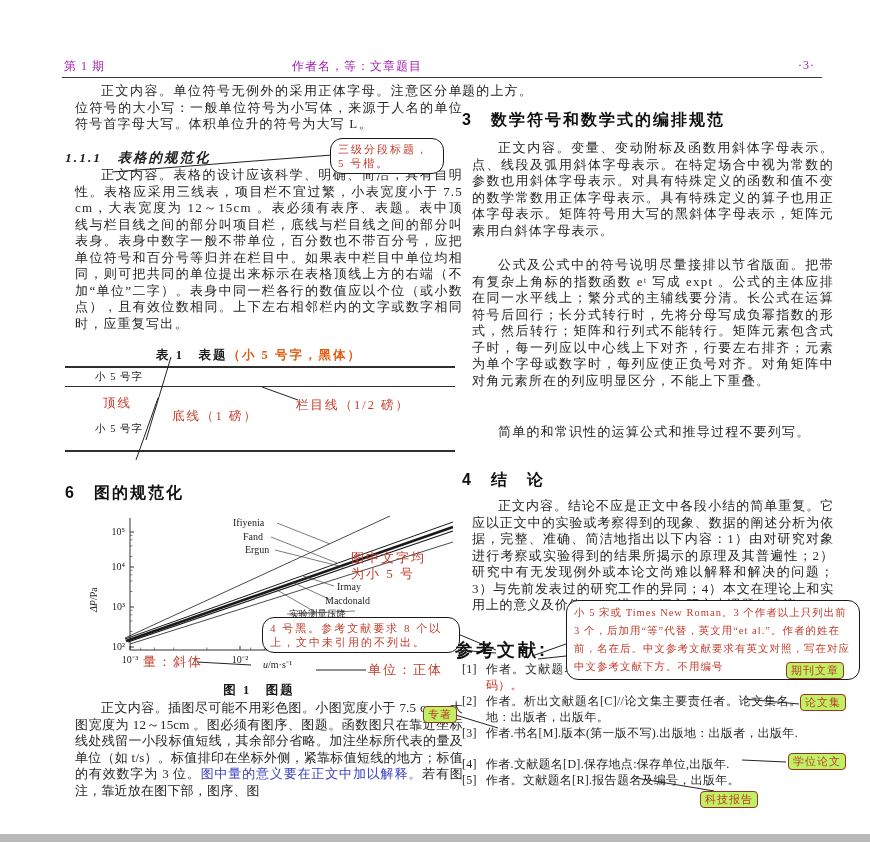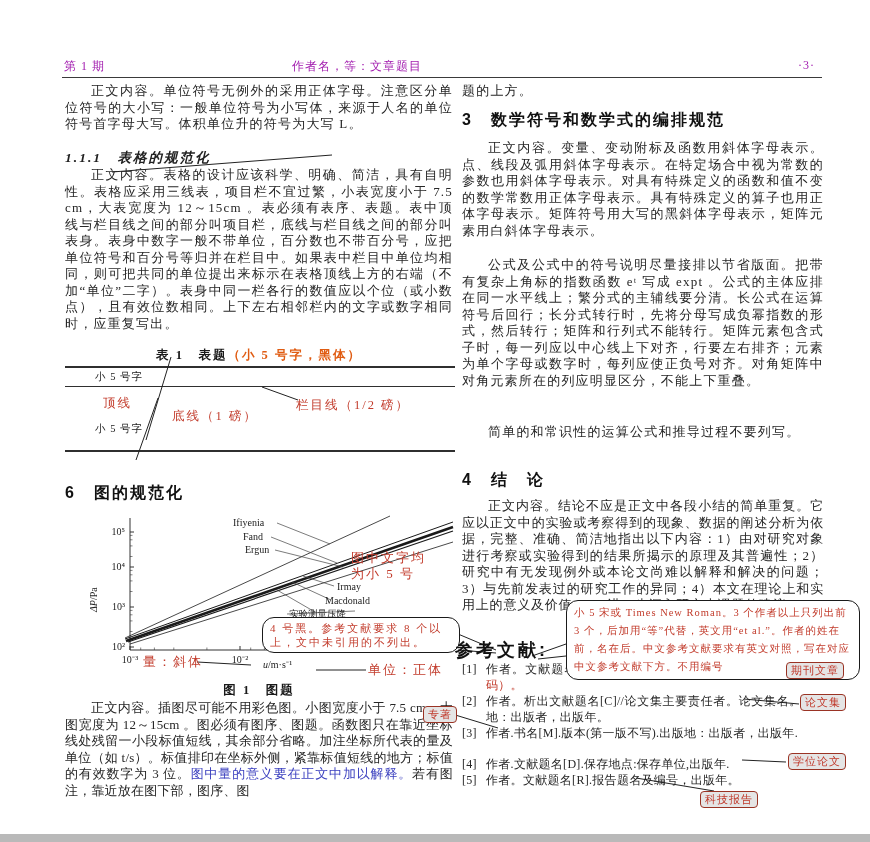--- a/index.html
+++ b/index.html
@@ -1,34 +1,34 @@
 <!DOCTYPE html>
 <html><head>
 <meta charset="utf-8">
 <style>
   html,body{margin:0;padding:0;background:#ffffff;}
   .page{position:relative;width:870px;height:842px;background:#fff;overflow:hidden;
         font-family:"Liberation Serif",serif;color:#262626;}
   .abs{position:absolute;}
   .body-text{font-size:13px;line-height:16.5px;letter-spacing:1.2px;text-align:justify;color:#262626;}
-  .indent{text-indent:2em;}
+  .indent{text-indent:2em;margin-left:10px;}
   .hdr{font-size:12px;color:#a21caf;letter-spacing:1px;}
   .rule{height:1px;background:#3a3a3a;}
   .sec-h{font-family:"Liberation Sans",sans-serif;font-weight:bold;font-size:16px;color:#111;letter-spacing:2px;}
   .h111{font-size:13.5px;font-weight:600;font-style:italic;letter-spacing:2px;color:#222;}
   .red{color:#c23b2b;}
   .orange{color:#e05c12;font-weight:bold;}
   .blue{color:#3a3fbf;}
   .caption{font-weight:bold;font-size:12.5px;letter-spacing:2px;color:#1a1a1a;text-align:center;}
   .tline{background:#2f2f2f;}
   .small-note{font-size:10.5px;color:#222;letter-spacing:1px;}
   .red-note{font-size:12.5px;color:#c23b2b;letter-spacing:2px;}
   .bubble{border:1.5px solid #1a1a1a;border-radius:12px;background:#fff;color:#c23b2b;
           font-size:11px;line-height:14px;letter-spacing:2px;padding:3px 7px;z-index:6;box-sizing:border-box;}
-  .tag{border:1px solid #9a3324;border-radius:4px;background:#e5e5e5;color:#c0392b;
+  .tag{border:1px solid #9a3324;border-radius:4px;background:#bef264;color:#c0392b;
        font-family:"Liberation Sans",sans-serif;font-size:11px;letter-spacing:1px;
        padding:0px 4px;z-index:6;white-space:nowrap;}
   .refs-h{font-family:"Liberation Sans",sans-serif;font-weight:bold;font-size:18px;letter-spacing:3px;color:#111;}
   .ref{display:flex;font-size:12px;line-height:15.5px;letter-spacing:0.3px;color:#262626;}
   .ref .num{width:24px;flex:none;}
   .ref .txt{flex:1;text-align:justify;}
   .chart{z-index:1;}
   .overlay{z-index:4;pointer-events:none;}
   .z6{z-index:6;}
   .bottom-bar{left:0;bottom:0;width:870px;height:8px;background:#b9b9b9;}
@@ -39,20 +39,21 @@
 <div class="page">
 
   <div class="abs hdr" style="left:64px;top:58px;">第 1 期</div>
   <div class="abs hdr" style="left:292px;top:58px;">作者名，等：文章题目</div>
   <div class="abs hdr" style="right:55px;top:58px;">·3·</div>
   <div class="abs rule" style="left:62px;top:77px;width:760px;"></div>
 
   <div class="abs body-text indent" style="left:65px;top:83px;width:388px;">正文内容。单位符号无例外的采用正体字母。注意区分单位符号的大小写：一般单位符号为小写体，来源于人名的单位符号首字母大写。体积单位升的符号为大写 L。</div>
 
   <div class="abs h111" style="left:65px;top:149px;">1.1.1　表格的规范化</div>
+  <div class="abs bubble" style="left:330px;top:138px;width:114px;">三级分段标题，5 号楷。</div>
 
   <div class="abs body-text indent" style="left:65px;top:167px;width:388px;">正文内容。表格的设计应该科学、明确、简洁，具有自明性。表格应采用三线表，项目栏不宜过繁，小表宽度小于 7.5 cm，大表宽度为 12～15cm 。表必须有表序、表题。表中顶线与栏目线之间的部分叫项目栏，底线与栏目线之间的部分叫表身。表身中数字一般不带单位，百分数也不带百分号，应把单位符号和百分号等归并在栏目中。如果表中栏目中单位均相同，则可把共同的单位提出来标示在表格顶线上方的右端（不加“单位”二字）。表身中同一栏各行的数值应以个位（或小数点），且有效位数相同。上下左右相邻栏内的文字或数字相同时，应重复写出。</div>
 
   <div class="abs caption" style="left:65px;top:347px;width:388px;">
     <span>表 1　表题</span><span class="orange">（小 5 号字，黑体）</span>
   </div>
   <div class="abs tline" style="left:65px;top:366px;width:390px;height:2px;"></div>
   <div class="abs tline" style="left:65px;top:386px;width:390px;height:1px;"></div>
   <div class="abs tline" style="left:65px;top:450px;width:390px;height:2px;"></div>
   <div class="abs small-note" style="left:95px;top:370px;">小 5 号字</div>

